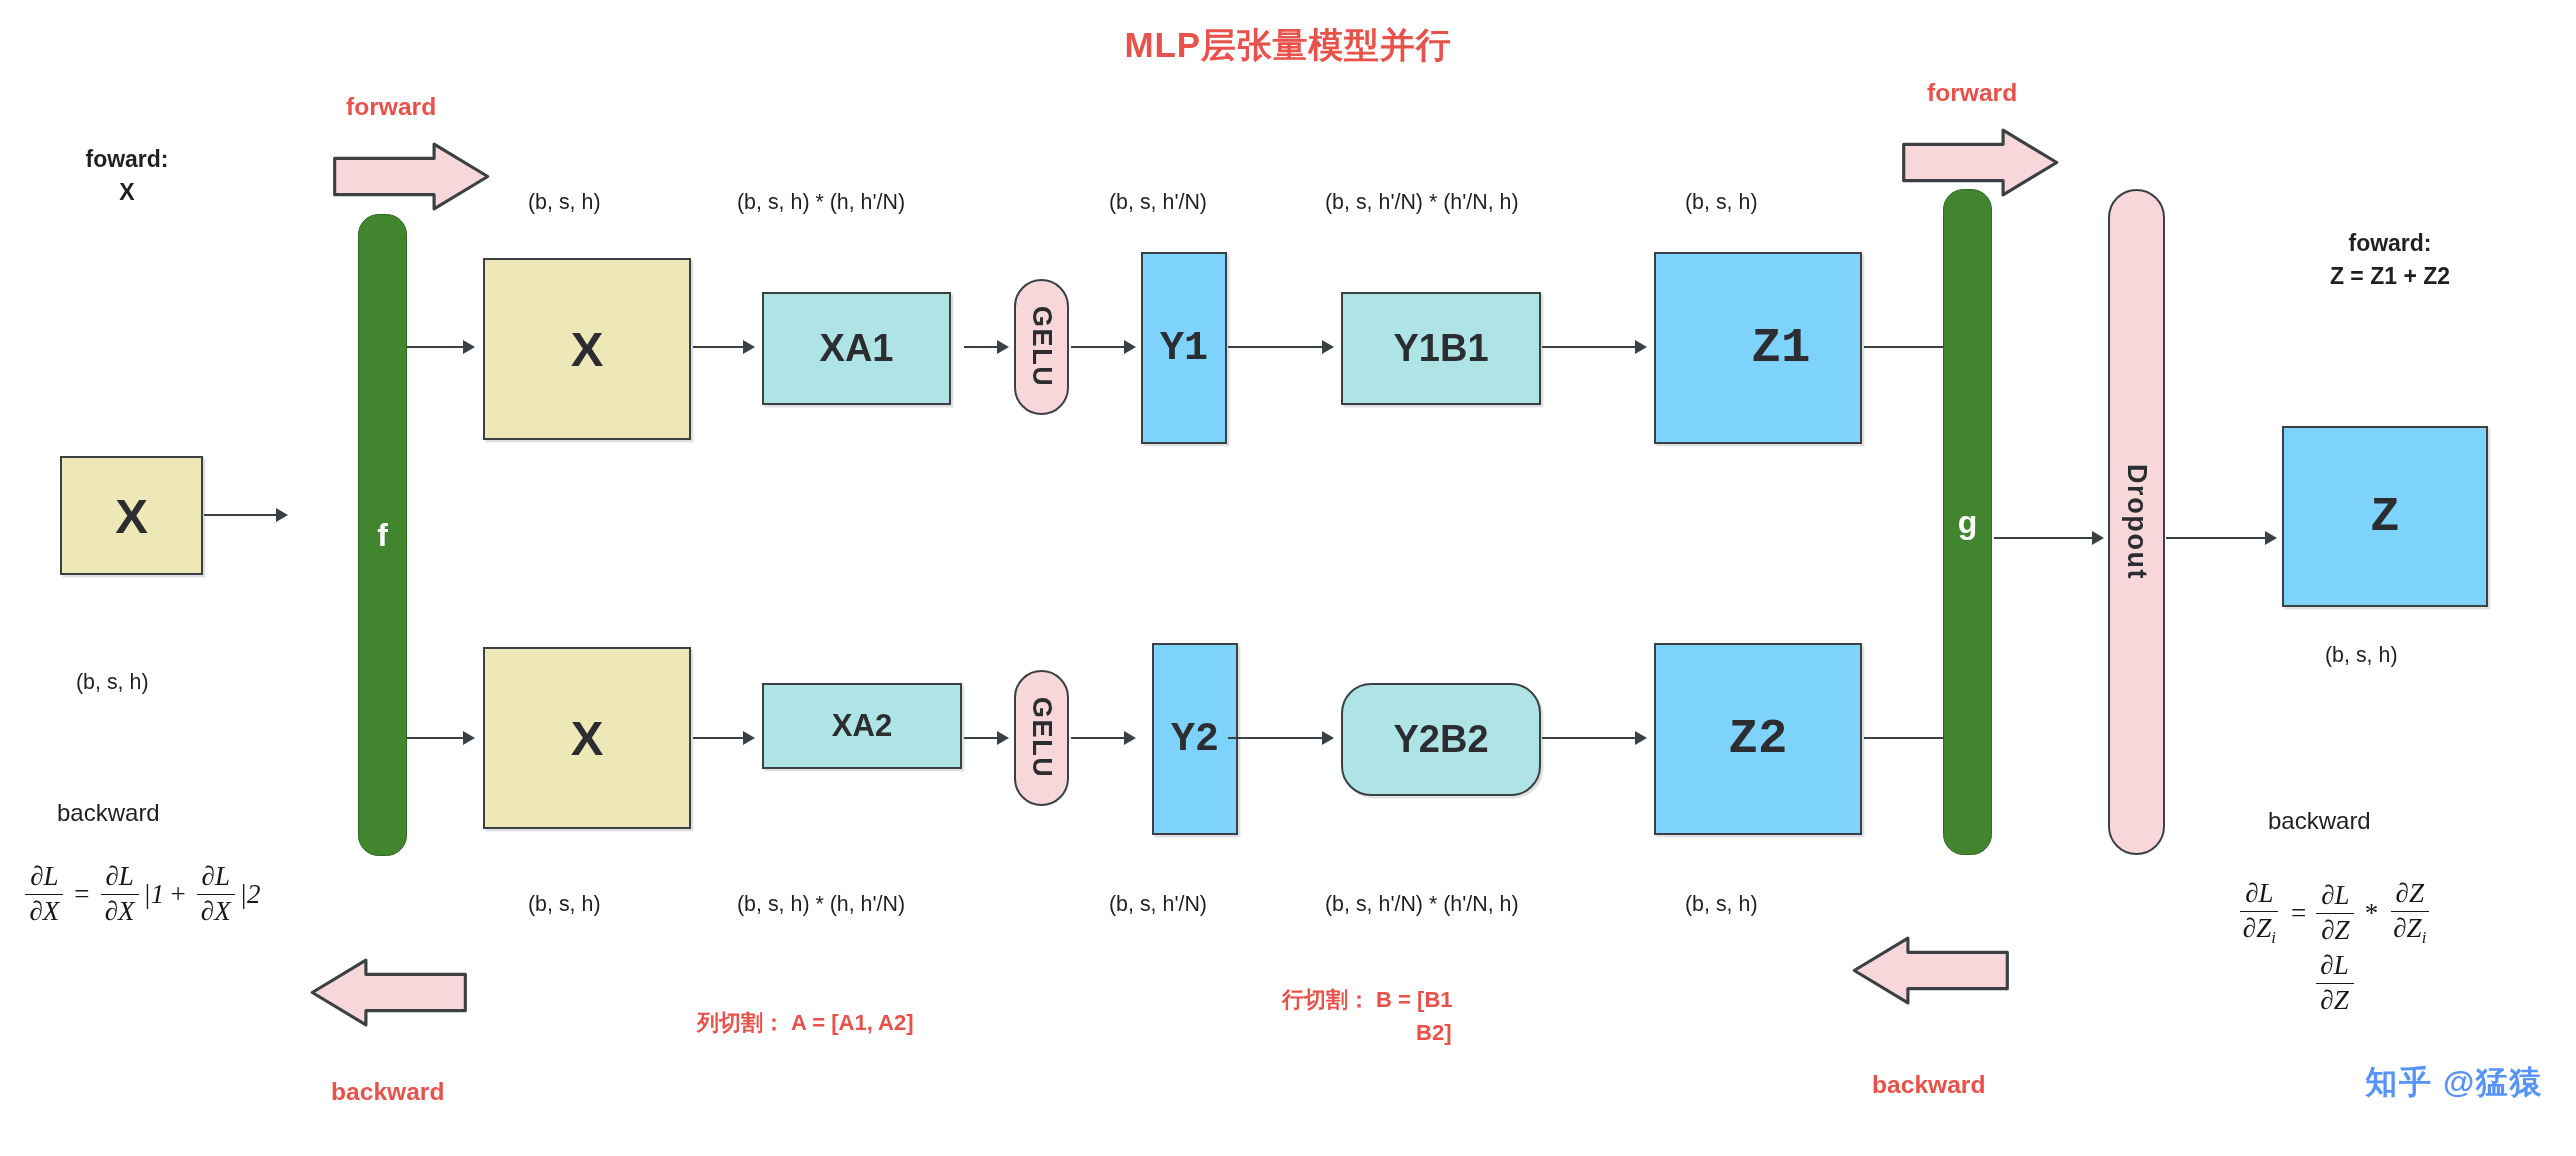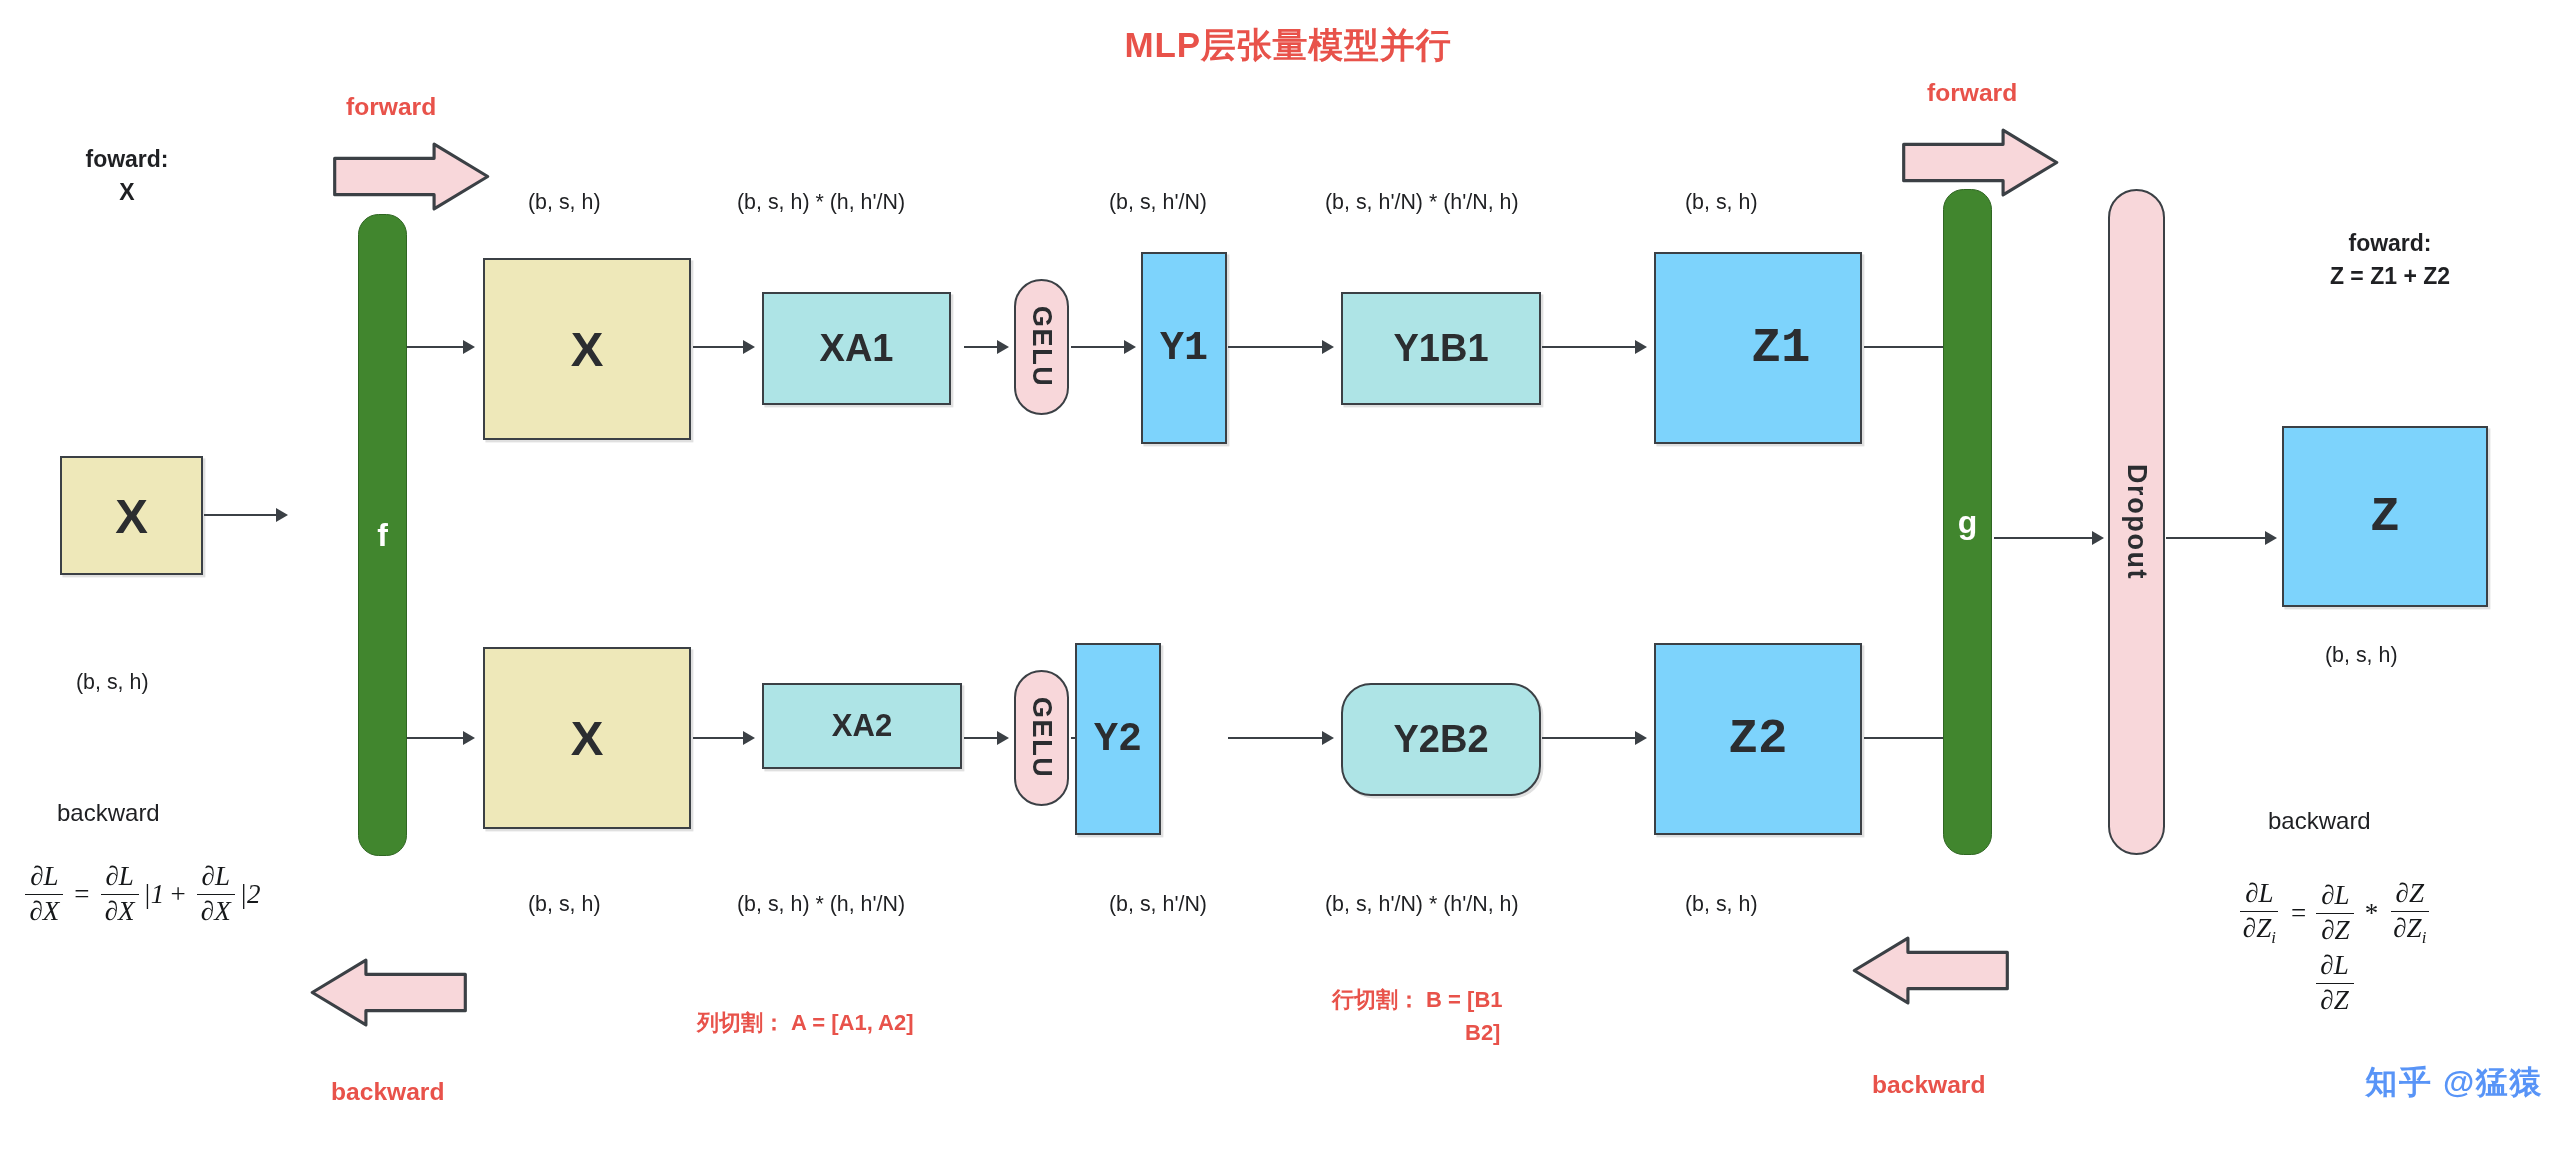--- a/index.html
+++ b/index.html
@@ -201,21 +201,21 @@
 <div class="abs line" style="left:964px;top:737px;width:35px;"></div>
 <div class="abs arrowhead" style="left:997px;top:731px;"></div>
 
 <div class="abs pill" style="left:1014px;top:670px;width:55px;height:136px;">
   <span class="vtext">GELU</span>
 </div>
 
 <div class="abs line" style="left:1071px;top:737px;width:54px;"></div>
 <div class="abs arrowhead" style="left:1124px;top:731px;"></div>
 
-<div class="abs box green" style="left:1075px;top:643px;width:86px;height:192px;font-size:40px;text-align:center;">
+<div class="abs box green" style="left:1152px;top:643px;width:86px;height:192px;font-size:40px;text-align:center;">
   <span>Y2</span>
 </div>
 
 <div class="abs line" style="left:1228px;top:737px;width:95px;"></div>
 <div class="abs arrowhead" style="left:1322px;top:731px;"></div>
 
 <div class="abs box cyan" style="left:1341px;top:683px;width:200px;height:113px;font-size:38px;border-radius:30px;">
   <span>Y2B2</span>
 </div>
 
@@ -235,21 +235,21 @@
 <div class="abs dim" style="left:1325px;top:190px;">(b, s, h'/N) * (h'/N, h)</div>
 <div class="abs dim" style="left:1685px;top:190px;">(b, s, h)</div>
 
 <div class="abs dim" style="left:528px;top:892px;">(b, s, h)</div>
 <div class="abs dim" style="left:737px;top:892px;">(b, s, h) * (h, h'/N)</div>
 <div class="abs dim" style="left:1109px;top:892px;">(b, s,  h'/N)</div>
 <div class="abs dim" style="left:1325px;top:892px;">(b, s, h'/N) * (h'/N, h)</div>
 <div class="abs dim" style="left:1685px;top:892px;">(b, s, h)</div>
 
 <div class="abs redtext" style="left:697px;top:1006px;">列切割：  A = [A1, A2]</div>
-<div class="abs redtext" style="left:1332px;top:983px;">
+<div class="abs redtext" style="left:1282px;top:983px;text-align:center;">
   <div>行切割：  B = [B1</div>
   <div style="padding-left:133px;">B2]</div>
 </div>
 
 <div class="abs redlabel" style="left:1927px;top:79px;">forward</div>
 
 <div class="blockarrow" style="left:1902px;top:127px;">
   <svg width="158" height="71" viewBox="0 0 200 90">
     <path d="M2,22 L128,22 L128,4 L196,45 L128,86 L128,68 L2,68 Z" fill="#f8d7da" stroke="#3b4045" stroke-width="4" stroke-linejoin="round"></path>
   </svg>

